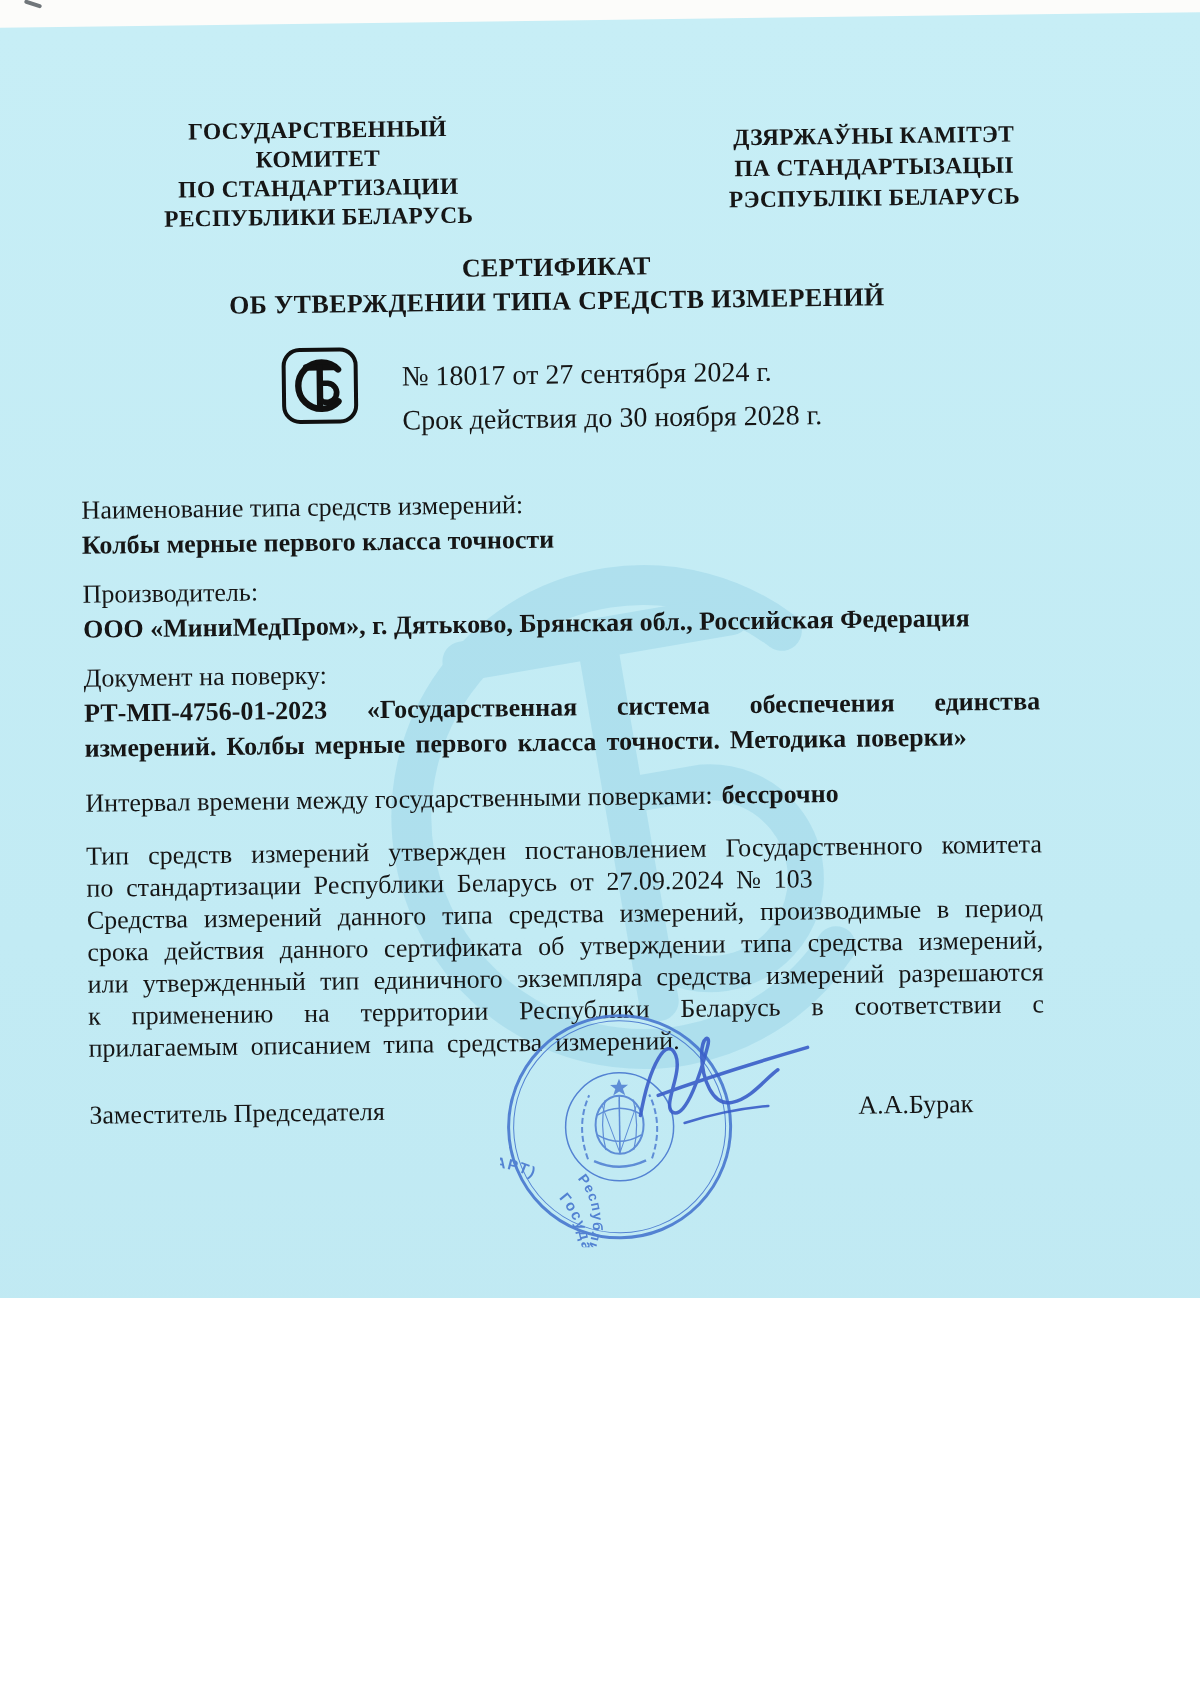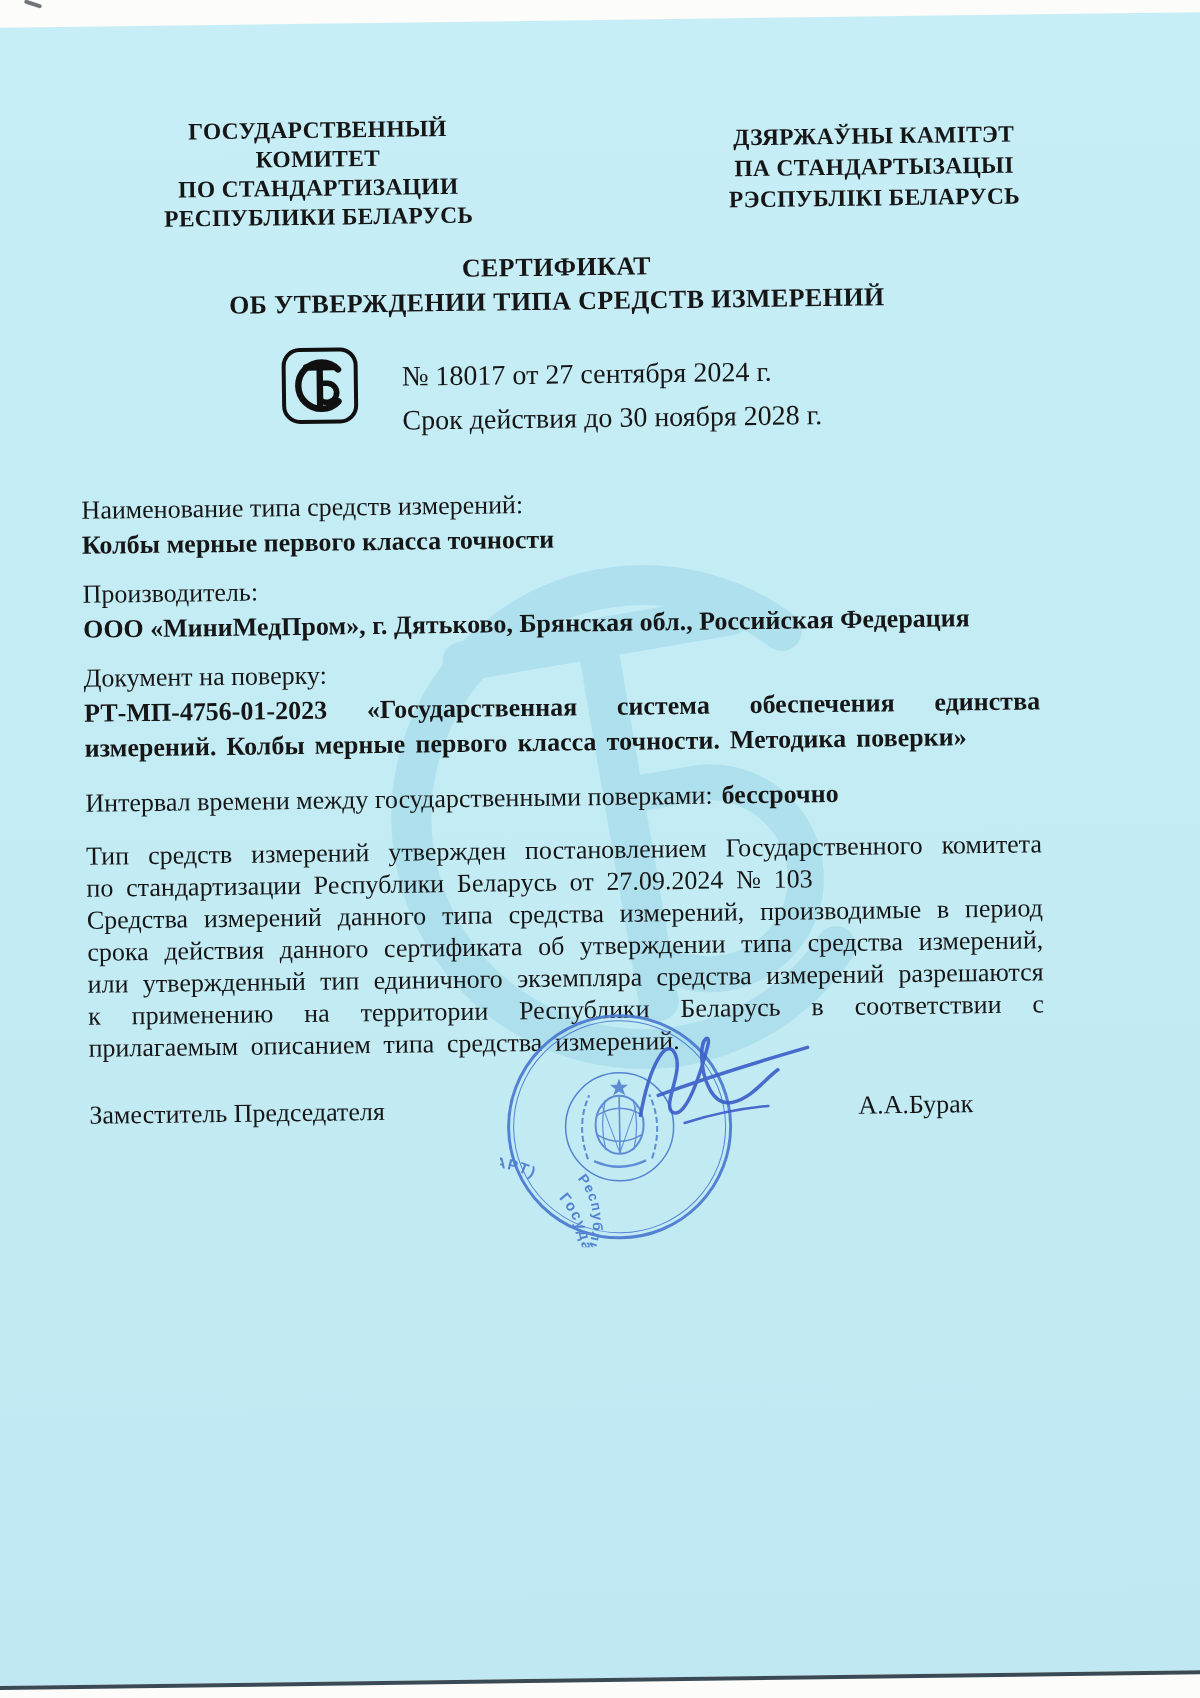--- a/index.html
+++ b/index.html
@@ -1,17 +1,17 @@
 <!DOCTYPE html>
 <html><head>
 <meta charset="utf-8">
 <style>
   *{box-sizing:border-box;}
   html,body{margin:0;padding:0;}
-  .canvas{position:relative;width:1200px;height:1698px;background:#fcfcfa;overflow:hidden;
+  .canvas{position:relative;width:1200px;height:1298px;background:#fcfcfa;overflow:hidden;
           font-family:"Liberation Serif",serif;color:#161616;}
   .speck{position:absolute;left:24px;top:2px;width:18px;height:4px;background:#70767a;
          border-radius:2px;transform:rotate(18deg);z-index:5;}
   .paper{position:absolute;left:-22px;top:20px;width:1254px;height:1662px;
          background:linear-gradient(180deg,#c7eef6 0%,#c2ebf4 55%,#bfe8f2 100%);
          transform:rotate(-0.75deg);border-bottom:4px solid #3a4a55;}
   .watermark{position:absolute;left:250px;top:400px;width:800px;height:800px;
              transform:rotate(-9deg);opacity:.5;color:#9bd5e8;z-index:1;}
   .content{position:relative;z-index:2;padding:92px 190px 0 108px;}
   .header-row{display:flex;justify-content:space-between;}

